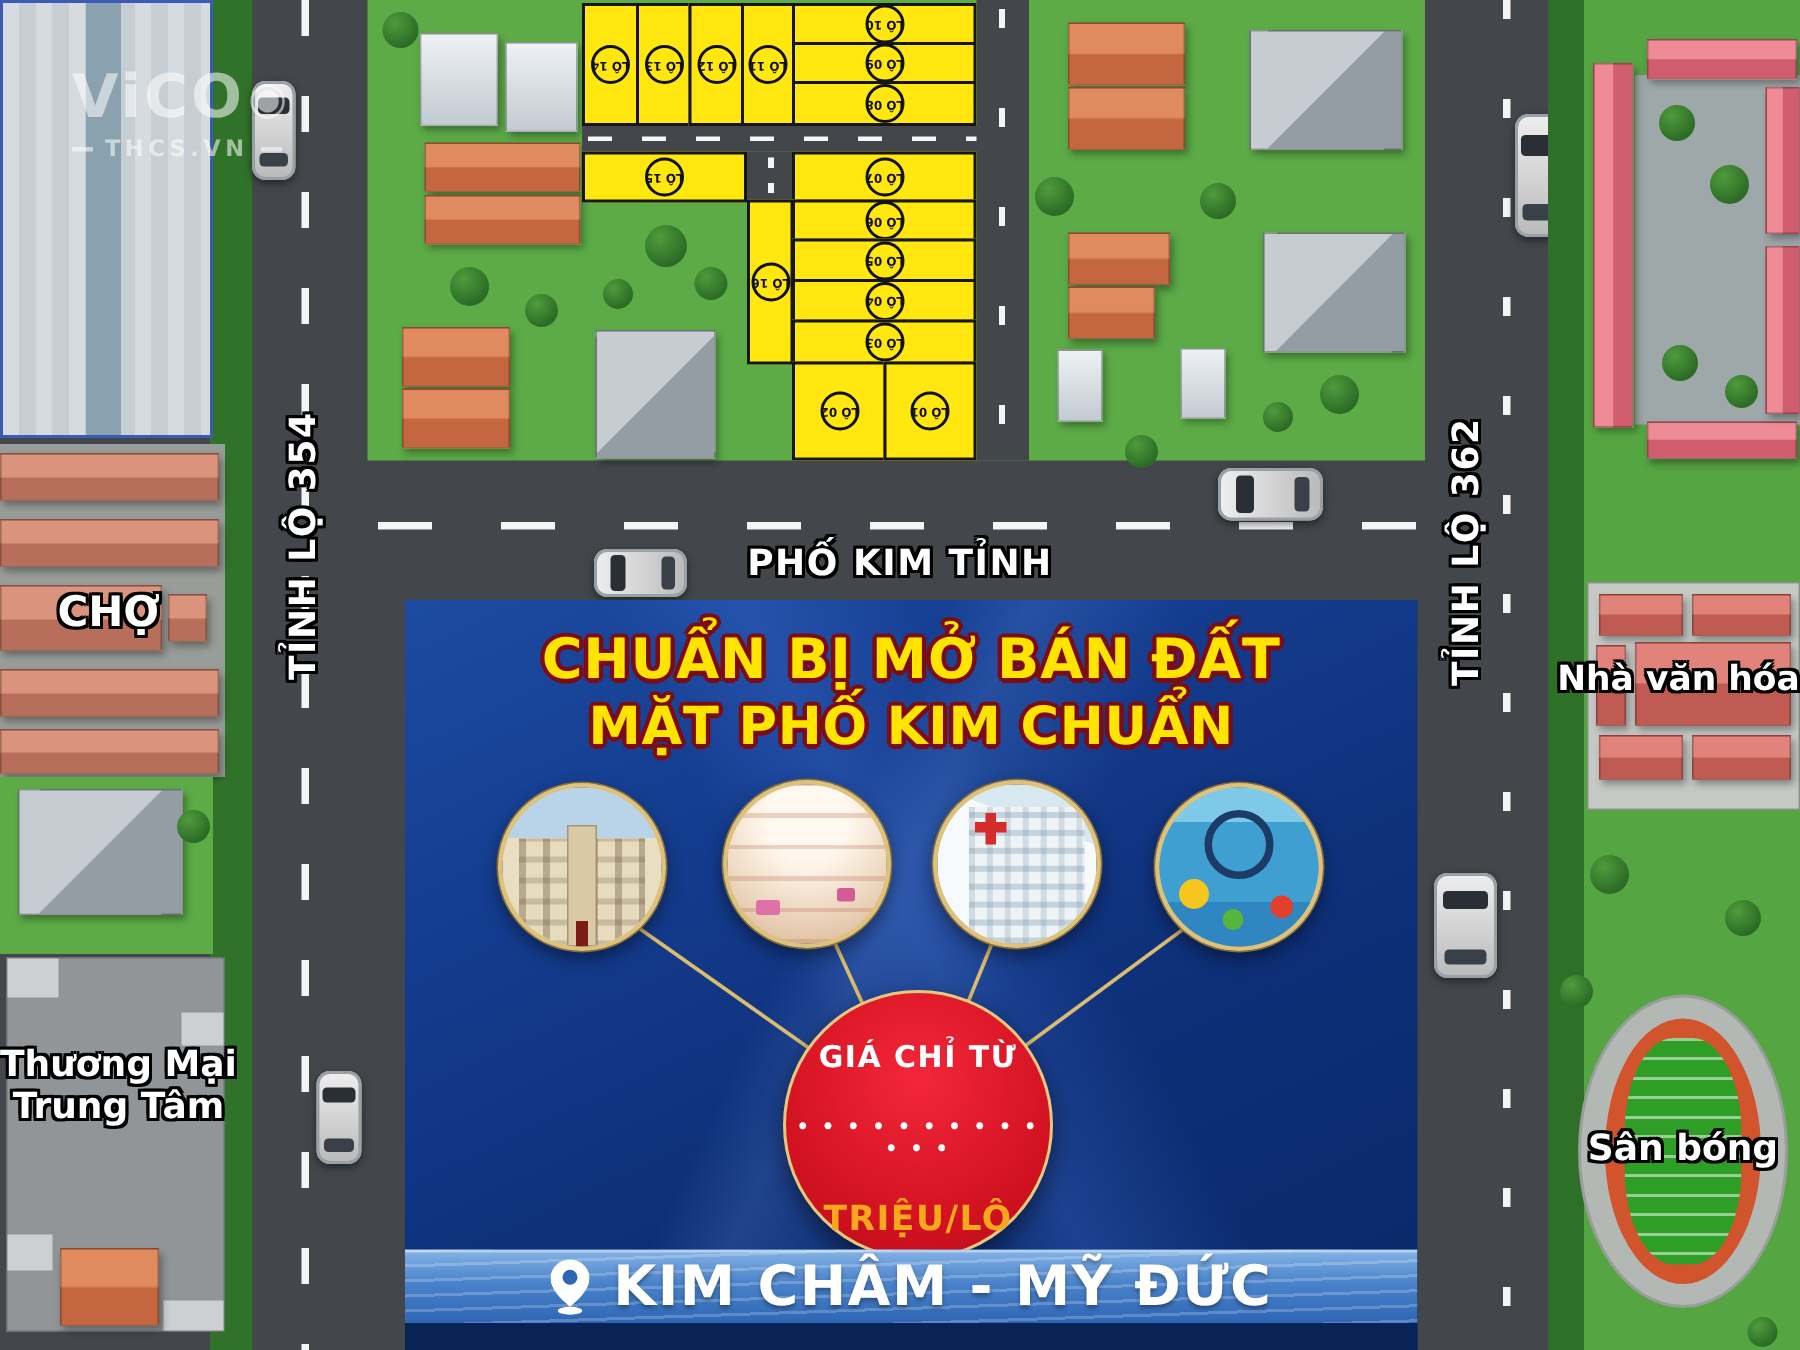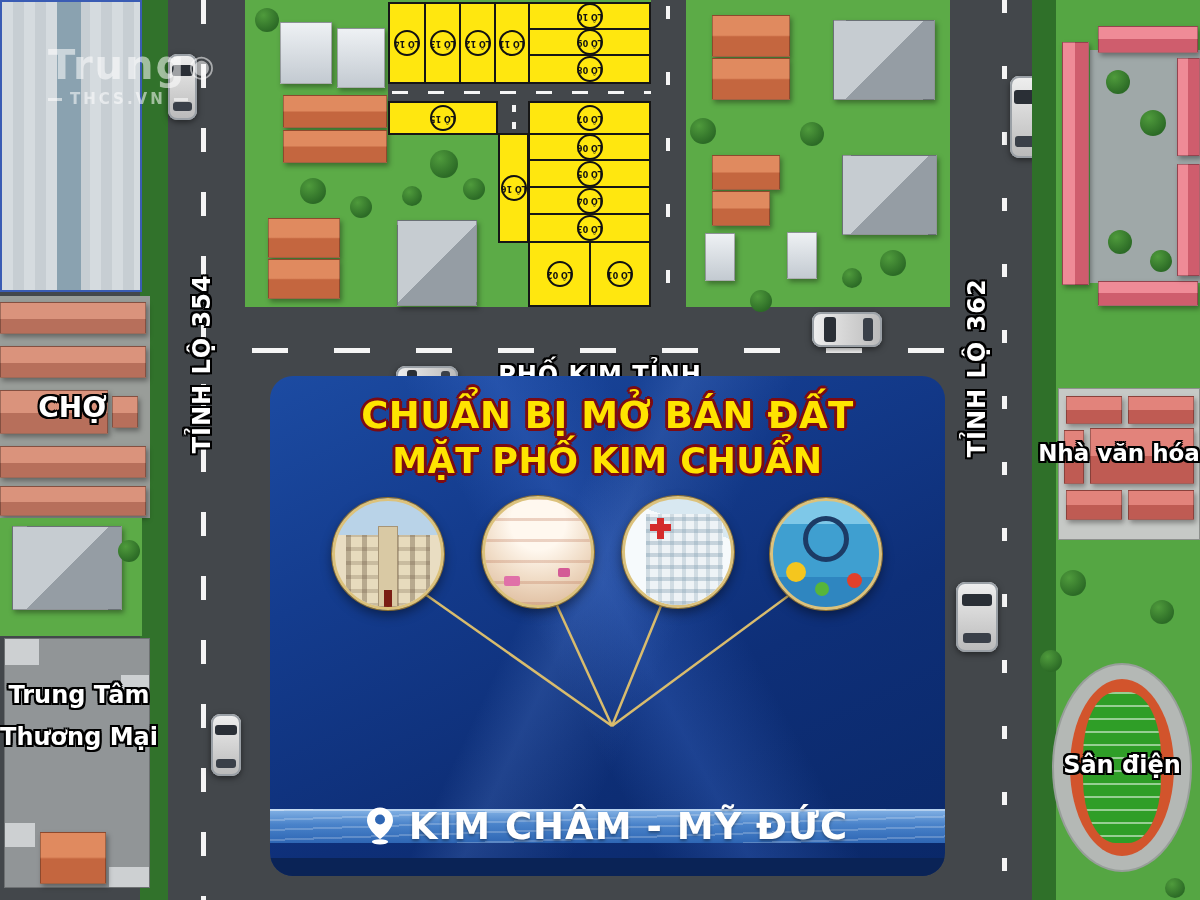--- a/index.html
+++ b/index.html
@@ -51,33 +51,33 @@
 
   
   .courtyard{position:absolute;background:#9fa8a8;}
 
   
   .stad-outer{position:absolute;border-radius:50%;background:#b4b8b5;box-shadow:0 0 0 2px #989e9a;}
   .stad-track{position:absolute;inset:14px 16px;border-radius:50%;background:#d2542c;}
   .stad-field{position:absolute;inset:27px 29px;border-radius:42%;background:repeating-linear-gradient(180deg,rgba(255,255,255,.5) 0 2px,transparent 2px 13px),#2f9e27;}
 
   
-  .panel{position:absolute;left:270px;top:376px;width:675px;height:500px;overflow:hidden;
-    background:linear-gradient(155deg,#1c4ba2 0%,#143c8e 30%,#0e2f78 62%,#0a2868 100%);border-radius:23px;}
+  .panel{position:absolute;left:270px;top:400px;width:675px;height:500px;overflow:hidden;
+    background:linear-gradient(155deg,#1c4ba2 0%,#143c8e 30%,#0e2f78 62%,#0a2868 100%);}
   .panel .sheen{position:absolute;inset:0;
     background:linear-gradient(115deg,transparent 40%,rgba(130,175,255,.16) 46%,transparent 58%),
       linear-gradient(62deg,transparent 42%,rgba(70,120,220,.28) 52%,transparent 64%);}
   .panel-title{position:absolute;left:0;right:0;top:18px;text-align:center;color:#ffe400;font-weight:800;letter-spacing:.5px;
     text-shadow:-3px 0 0 #7d0b12,3px 0 0 #7d0b12,0 -3px 0 #7d0b12,0 3px 0 #7d0b12,-2px -2px 0 #7d0b12,2px -2px 0 #7d0b12,-2px 2px 0 #7d0b12,2px 2px 0 #7d0b12;}
   .fc{position:absolute;width:112px;height:112px;border-radius:50%;border:3px solid #dcc27c;overflow:hidden;
     box-shadow:0 0 0 1px #8a6d2f,0 5px 12px rgba(0,0,0,.45);}
   .price-circle{position:absolute;left:252px;top:260px;width:180px;height:180px;border-radius:50%;
     border:2px solid #e7c87e;background:radial-gradient(circle at 50% 32%,#f3273a,#d0111f 68%,#b30d1a);
     box-shadow:0 6px 16px rgba(0,0,0,.5);text-align:center;color:#fff;}
-  .band{position:absolute;left:0;top:433px;width:675px;height:34px;display:flex;align-items:center;justify-content:center;gap:16px;
+  .band{position:absolute;left:0;top:433px;width:675px;height:49px;display:flex;align-items:center;justify-content:center;gap:16px;
     background:linear-gradient(180deg,#86b4e6 0%,#4a83ca 45%,#2e66b4 100%);box-shadow:inset 0 2px 0 rgba(255,255,255,.4);}
   .band .streaks{position:absolute;inset:0;opacity:.3;background:repeating-linear-gradient(178deg,rgba(255,255,255,.7) 0 2px,transparent 2px 10px);}
 
   
   .logo{position:absolute;left:48px;top:42px;color:#fff;opacity:.55;text-align:center;}
   .logo .brand{font-size:40px;font-weight:800;letter-spacing:2px;display:flex;align-items:center;gap:2px;justify-content:center;}
   .logo .dom{display:flex;align-items:center;gap:8px;font-size:15px;font-weight:700;letter-spacing:3px;margin-top:2px;}
   .logo .dom::before,.logo .dom::after{content:"";width:14px;height:3px;background:#fff;}
 </style>
 </head>
@@ -223,22 +223,22 @@
   <div class="tree" style="left:118px;top:540px;width:22px;height:22px;"></div>
 
   <div class="ttm">
     <div class="notch" style="left:0;top:0;width:34px;height:26px;"></div>
     <div class="notch" style="right:0;top:36px;width:28px;height:22px;"></div>
     <div class="notch" style="left:0;bottom:40px;width:30px;height:24px;"></div>
     <div class="notch" style="right:0;bottom:0;width:40px;height:20px;"></div>
   </div>
   <div class="roof orange" style="left:40px;top:832px;width:66px;height:52px;"></div>
   <div class="map-label" style="left:0;top:682px;width:158px;font-size:24px;">
+    <div style="margin-top:14px;">Thương Mại</div>
     <div>Trung Tâm</div>
-    <div style="margin-top:14px;">Thương Mại</div>
   </div>
 
   <div class="vdash" style="left:201px;top:0;height:900px;"></div>
   <div class="map-label vroad-label" style="left:113px;top:350px;"><span>TỈNH LỘ 354</span></div>
   <div class="car" style="left:168px;top:54px;width:29px;height:66px;"></div>
   <div class="car" style="left:211px;top:714px;width:30px;height:62px;"></div>
 
   <div class="hdash" style="left:252px;top:348px;width:694px;"></div>
   <div class="map-label" style="left:480px;top:362px;width:240px;font-size:24px;letter-spacing:1px;"><span>PHỐ KIM TỈNH</span></div>
   <div class="carh" style="left:812px;top:312px;width:70px;height:35px;"></div>
@@ -271,21 +271,21 @@
   <div class="roof red" style="left:1066px;top:490px;width:56px;height:30px;"></div>
   <div class="roof red" style="left:1128px;top:490px;width:66px;height:30px;"></div>
   <div class="map-label" style="left:1038px;top:440px;width:162px;font-size:23px;"><span>Nhà văn hóa</span></div>
   <div class="tree" style="left:1060px;top:570px;width:26px;height:26px;"></div>
   <div class="tree" style="left:1150px;top:600px;width:24px;height:24px;"></div>
 
   <div class="stad-outer" style="left:1054px;top:665px;width:136px;height:205px;">
     <div class="stad-track"></div>
     <div class="stad-field"></div>
   </div>
-  <div class="map-label" style="left:1058px;top:752px;width:128px;font-size:24px;"><span>Sân điện</span></div>
+  <div class="map-label" style="left:1058px;top:752px;width:128px;font-size:24px;"><span>Sân bóng</span></div>
   <div class="tree" style="left:1040px;top:650px;width:22px;height:22px;"></div>
   <div class="tree" style="left:1165px;top:878px;width:20px;height:20px;"></div>
 
   <div class="panel">
     <div class="sheen"></div>
 
     <svg width="675" height="500" style="position:absolute;left:0;top:0;">
       <line x1="118" y1="192" x2="342" y2="350" stroke="#d9bc6d" stroke-width="2.5"></line>
       <line x1="268" y1="188" x2="342" y2="350" stroke="#d9bc6d" stroke-width="2.5"></line>
       <line x1="408" y1="188" x2="342" y2="350" stroke="#d9bc6d" stroke-width="2.5"></line>
@@ -312,36 +312,41 @@
       <div style="position:absolute;left:30%;top:18%;width:7px;height:21px;background:#d42b2b;"></div>
       <div style="position:absolute;left:24%;top:24%;width:21px;height:7px;background:#d42b2b;"></div>
     </div>
     <div class="fc" style="left:500px;top:122px;background:linear-gradient(180deg,#7ec8e8 0 22%,#3f9fd0 22% 72%,#2f86c0 72%);">
       <div style="position:absolute;left:28%;top:14%;width:46px;height:46px;border:5px solid #1c3b66;border-radius:50%;"></div>
       <div style="position:absolute;left:12%;bottom:24%;width:20px;height:20px;border-radius:50%;background:#f5c61e;"></div>
       <div style="position:absolute;right:16%;bottom:18%;width:15px;height:15px;border-radius:50%;background:#e2402a;"></div>
       <div style="position:absolute;left:40%;bottom:10%;width:14px;height:14px;border-radius:50%;background:#57b53a;"></div>
     </div>
 
+    <div class="price-circle">
+      <div style="margin-top:30px;font-size:20px;font-weight:700;letter-spacing:1px;">GIÁ CHỈ TỪ</div>
+      <div style="margin-top:28px;font-size:13px;letter-spacing:2px;font-weight:700;">• • • • • • • • • • • • •</div>
+      <div style="margin-top:26px;font-size:23px;font-weight:800;color:#f8a81e;letter-spacing:1px;">TRIỆU/LÔ</div>
+    </div>
 
     <div class="band">
       <div class="streaks"></div>
       <svg width="26" height="38" viewBox="0 0 24 34" style="position:relative;">
         <path d="M12 0C5.4 0 0 5.2 0 11.6 0 20.4 12 29 12 29s12-8.6 12-17.4C24 5.2 18.6 0 12 0z" fill="#fff"></path>
         <circle cx="12" cy="11" r="4.6" fill="#2e66b4"></circle>
         <ellipse cx="12" cy="31.6" rx="7.5" ry="2.4" fill="#fff"></ellipse>
       </svg>
       <div style="position:relative;color:#fff;font-size:37px;font-weight:800;letter-spacing:1px;text-shadow:0 2px 3px rgba(0,0,0,.35);">KIM CHÂM - MỸ ĐỨC</div>
     </div>
     <div class="abs" style="left:0;top:482px;width:675px;height:18px;background:#0a2356;"></div>
   </div>
 
   <div class="logo">
     <div class="brand">
-        <span>Trung</span>
+        <span>ViCO</span>
         <span style="font-size:30px;">◉</span>
       </div>
     <div class="dom">
         <span>THCS.VN</span>
       </div>
   </div>
 
 </div>
 
 </body></html>

